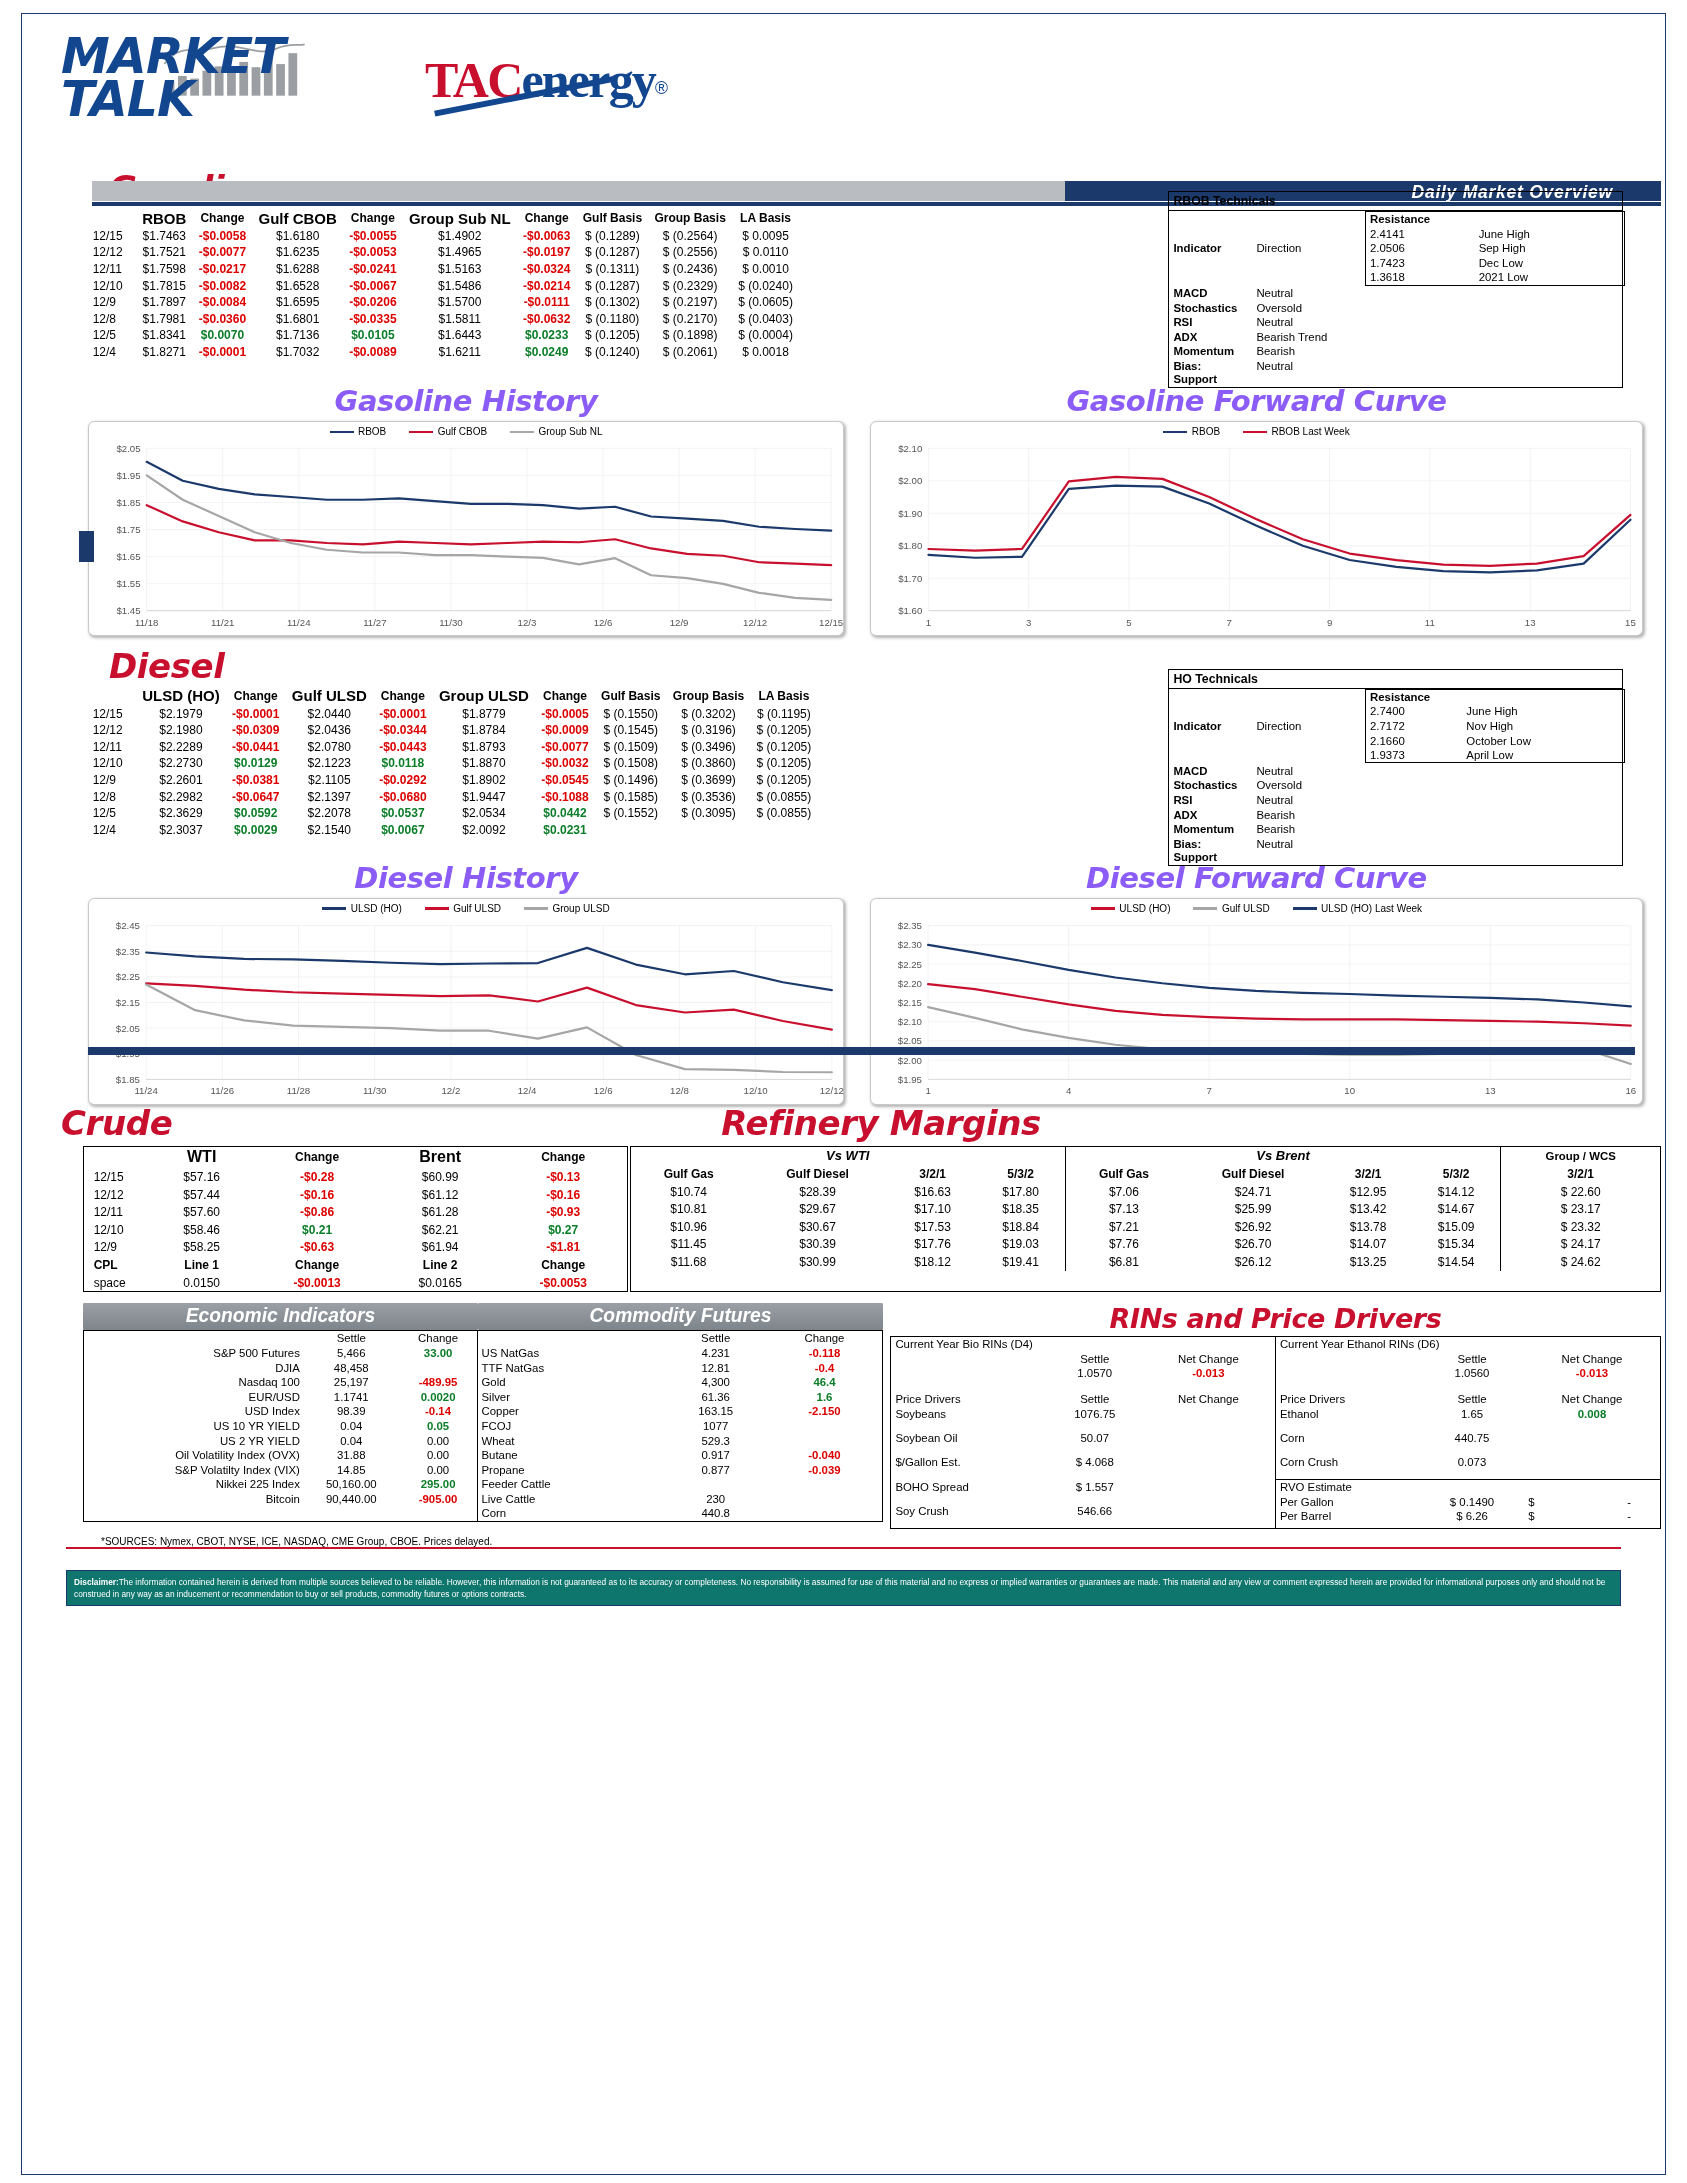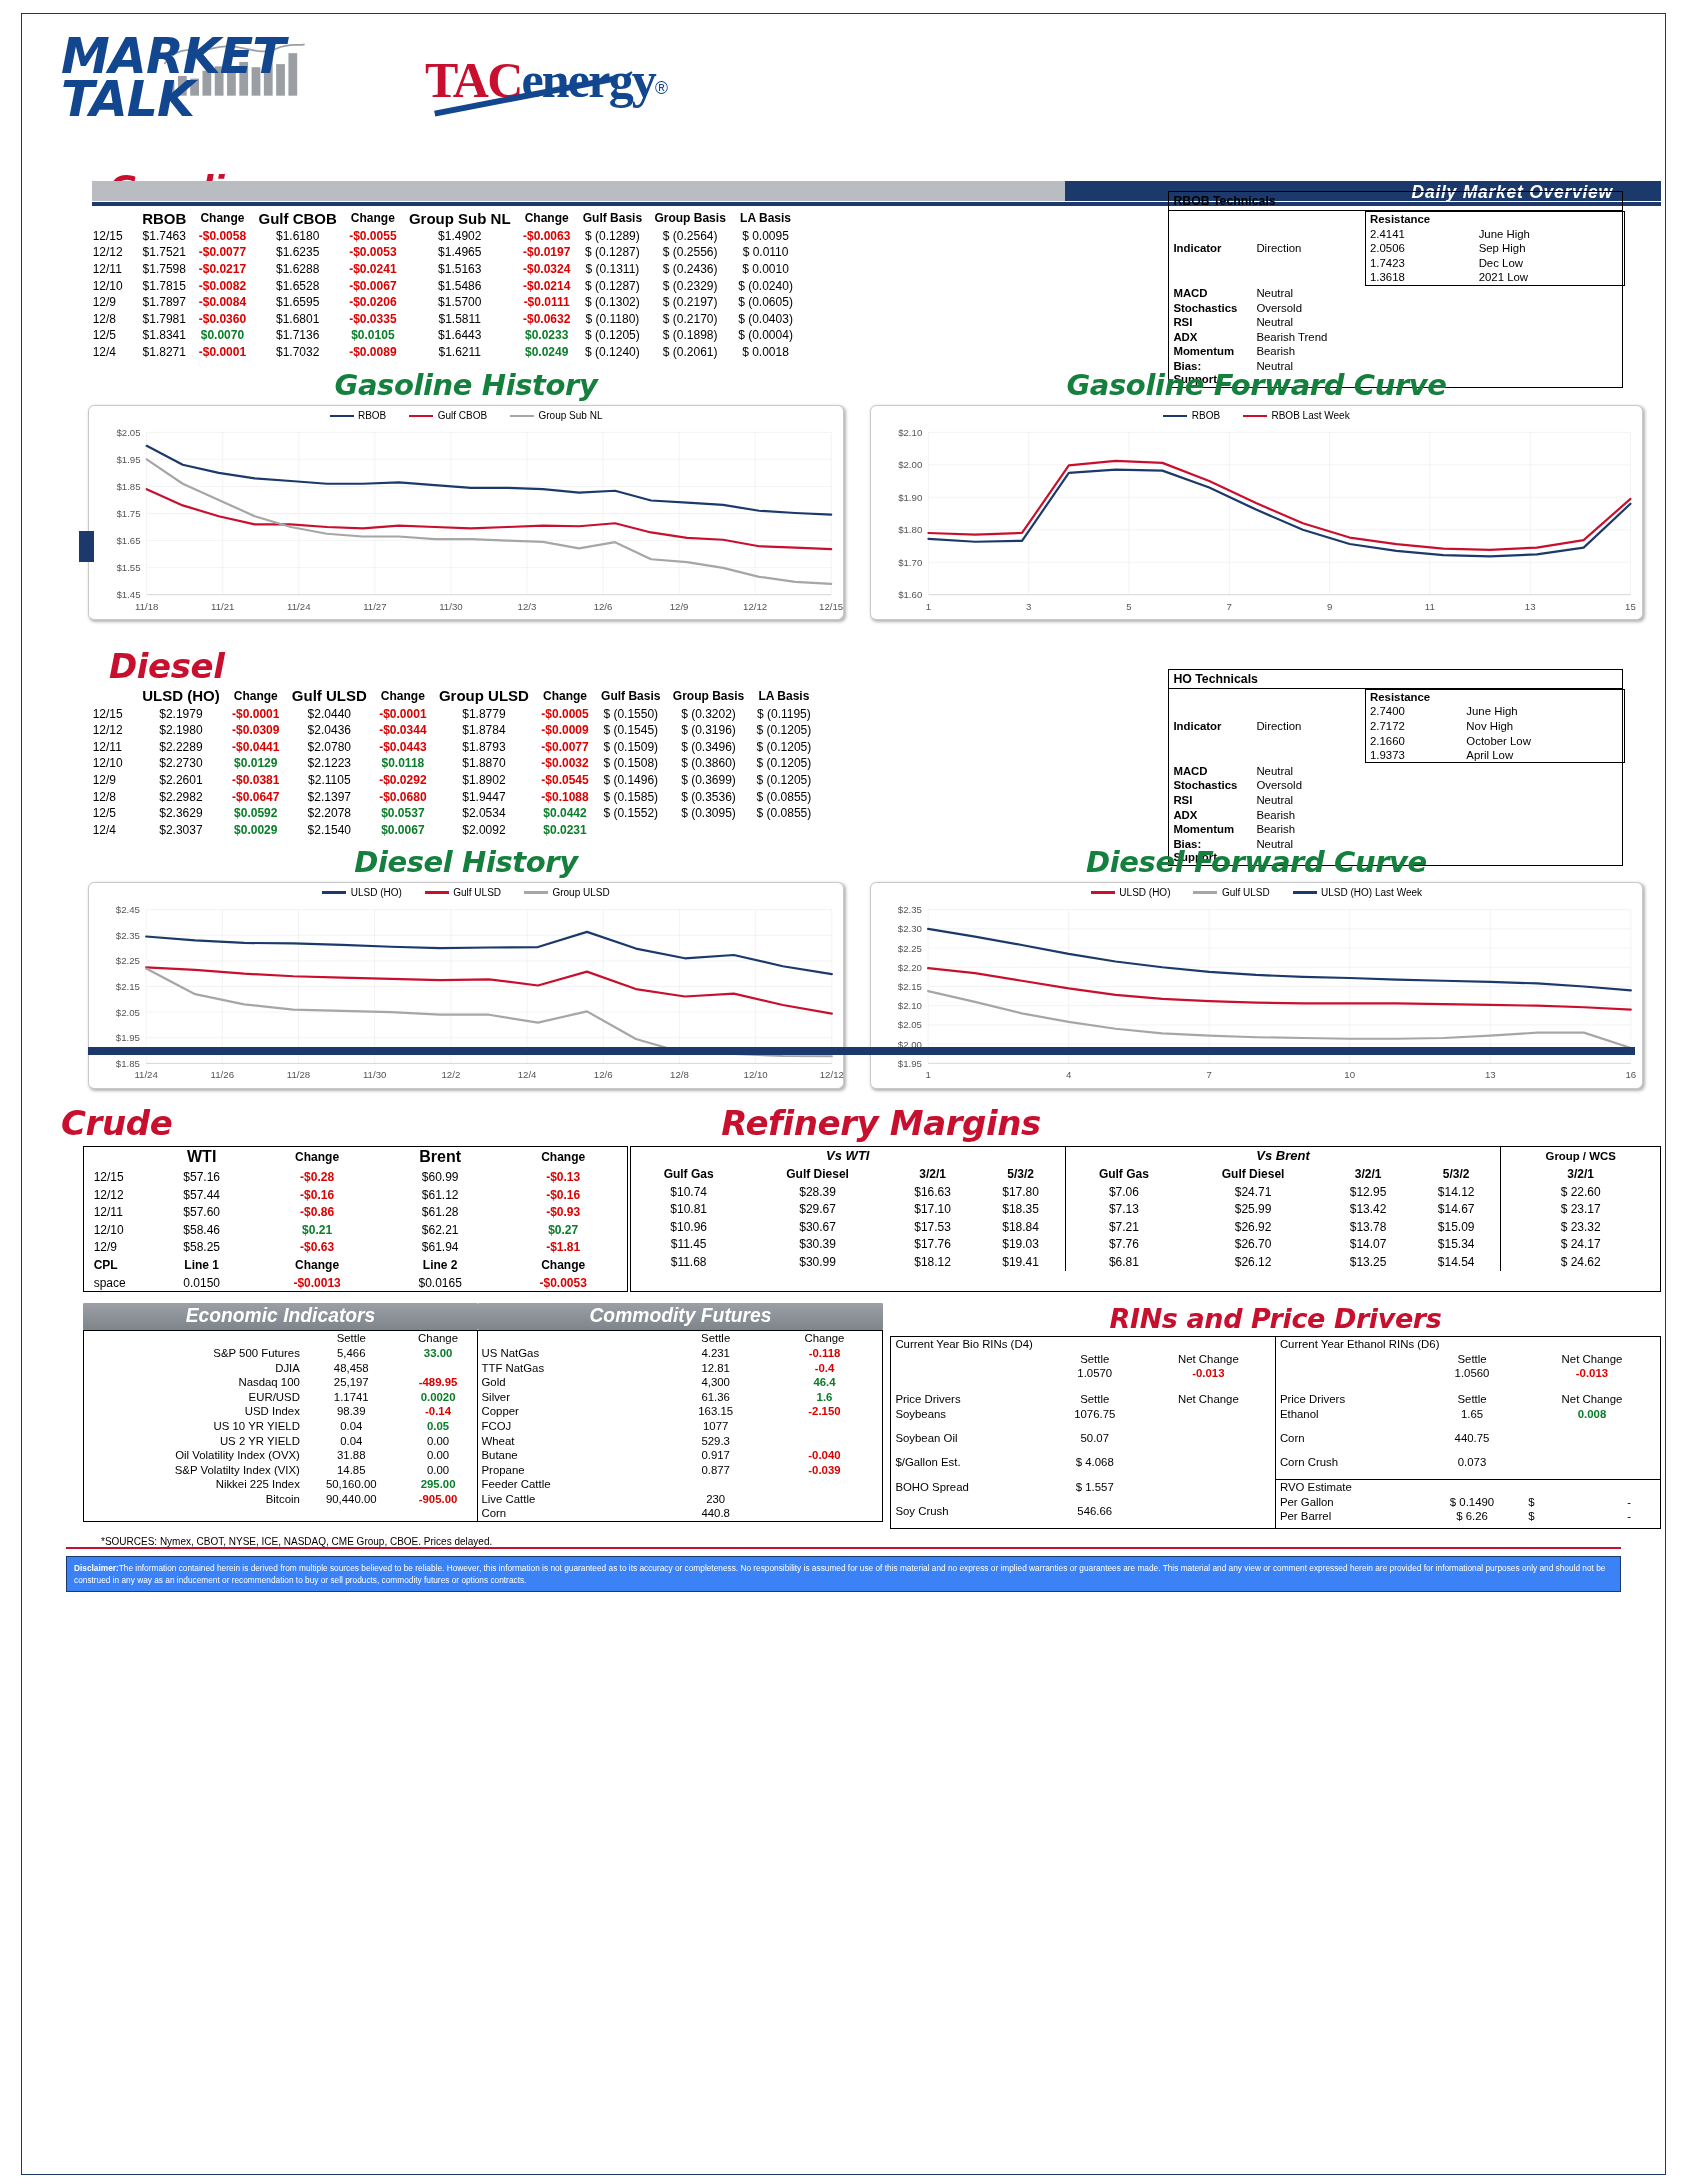--- a/index.html
+++ b/index.html
@@ -80,21 +80,21 @@
     font-weight: bold;
     font-style: italic;
     color:#c8102e;
     font-size: 34px;
     letter-spacing:-0.4px;
     margin: 5.3px 0 0.9px 83px;
   }
   .chart-title {
     font-family:"DejaVu Sans", sans-serif;
     font-weight:bold; font-style:italic;
-    color:#15803d; font-size:29px; text-align:center; letter-spacing:-0.4px;
+    color:#8b5cf6; font-size:29px; text-align:center; letter-spacing:-0.4px;margin-top:16px;
   }
 
   
   table { border-collapse: collapse; }
   .dtable { font-size: 12px; margin-left: 57px; }
   .dtable th {
     font-weight:bold; padding: 0.9px 6.2px; text-align:center; white-space:nowrap;
   }
   .dtable td { padding: 1.3px 6.2px; text-align:center; white-space:nowrap; }
   .dtable td.date { text-align:left; padding-left:9.7px;}
@@ -160,22 +160,22 @@
   .econ-tbl .c { text-align:center; }
   .econ-tbl .hd { font-weight:normal; text-align:center; }
 
   .rins-tbl { font-size:11.4px; width:100%; }
   .rins-tbl td { padding:1.3px 4.4px; white-space:nowrap; }
   .rins-tbl .hd { font-weight:normal; }
   .rins-tbl .c { text-align:center; }
 
   .sources { font-size:10px; margin-left:75px; margin-top:7px;}
   .disclaimer {
-    margin: 7px 40px 0 40px;
-    background:#3b82f6; color:#fff; font-size:8.3px; line-height:1.5;
+    margin: 21px 40px 0 40px;
+    background:#0f766e; color:#fff; font-size:8.3px; line-height:1.5;
     padding:4.4px 7px; border:0.9px solid #1b3a6b;
   }
   .disclaimer b { color:#fff; }
   .redline { height:2.6px; background:#c8102e; margin:0 40px; }
 </style>
 </head>
 <body>
 
 <div class="page">
   <div class="outer-border"></div>

